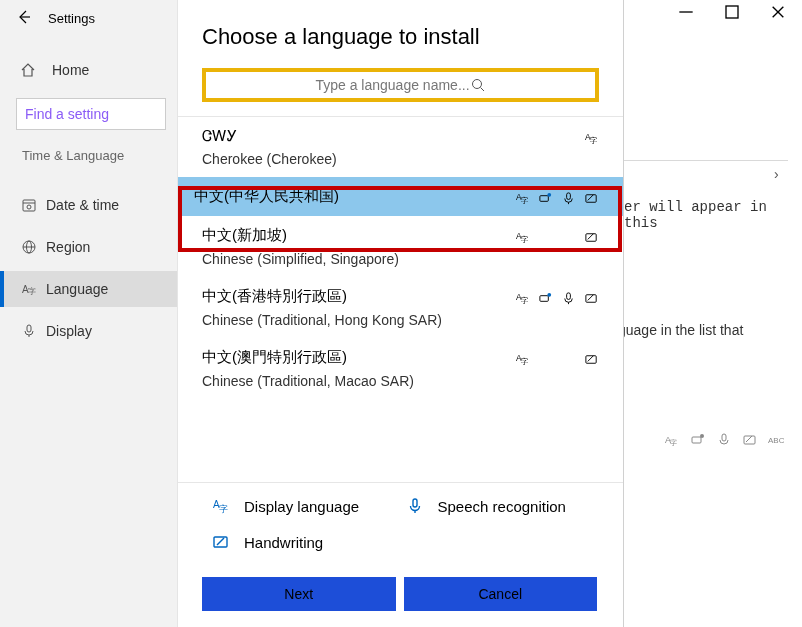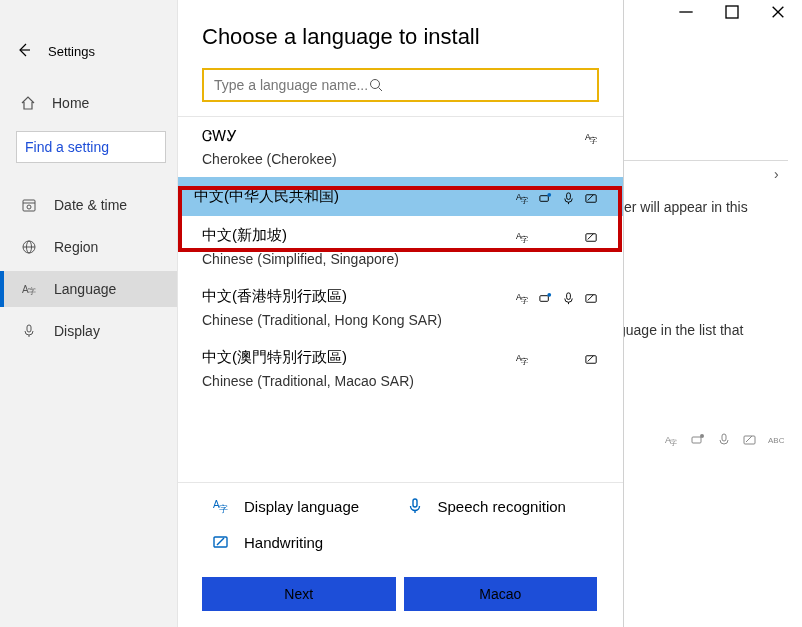--- a/index.html
+++ b/index.html
@@ -23,49 +23,48 @@
     background: #f2f2f2;
     border-right: 1px solid #e5e5e5;
     z-index: 1;
   }
   .left-header {
     display: flex;
     align-items: center;
     padding: 10px 12px 6px 16px;
     gap: 16px;
     color: #000;
-    margin-top: 33px;
   }
   .back-arrow { font-size: 16px; position: relative; top: -1px; }
   .settings-title { font-size: 13px; }
   .home-row {
     display: flex; align-items: center; gap: 14px;
     padding: 8px 16px 8px 20px;
     margin-top: 22px;
     color: #333;
   }
   .home-row .ico { width: 18px; display:inline-block; }
   .find-setting {
     margin: 12px 12px 0 16px;
     width: 150px;
     height: 32px;
     border: 1px solid #ccc;
     background: #fff;
     display: flex; align-items: center;
     padding: 0 8px;
-    color: #1d4ed8;
+    color: #8b5cf6;
     font-size: 14px;
   }
   .category-label {
     margin: 18px 12px 6px 22px;
     color: #666;
     font-size: 13px;
   }
   .nav-item {
-    display: flex; align-items: center; gap: 16px;
+    display: flex; align-items: center; gap: 8px;
     padding: 10px 12px 10px 20px;
     color: #333;
     margin-top: 6px;
   }
   .nav-item.active {
     background: #dcdcdc;
     border-left: 4px solid #0066cc;
     padding-left: 16px;
   }
   .nav-item .ico { width: 18px; display:inline-flex; justify-content:center; color:#555; }
@@ -81,21 +80,21 @@
   }
   .wincontrols span { width: 24px; text-align:center; }
 
   
   .right-bg {
     position: absolute;
     left: 178px; top: 0; right: 0; height: 100%;
     z-index: 0;
     color: #444;
   }
-  .bg-line1 { position:absolute; left:446px; top:199px; font-size:14px; color:#333; }
+  .bg-line1 { position:absolute; left:446px; top:199px; font-size:14px; color:#333;font-family:Liberation Mono, monospace; }
   .bg-line2 { position:absolute; left:440px; top:322px; font-size:14px; color:#333; }
   .bg-chevron { position:absolute; left:596px; top:166px; font-size:14px; color:#555; }
   .bg-hr { position:absolute; left:0; top:160px; right:14px; border-top:1px solid #d9d9d9; }
   .bg-iconrow { position:absolute; left:486px; top:432px; display:flex; gap:10px; color:#888; font-size:14px; }
 
   
   .dialog {
     position: absolute;
     left: 178px; top: 0;
     width: 446px; height: 627px;
@@ -104,25 +103,25 @@
     z-index: 3;
     display: flex; flex-direction: column;
   }
   .dlg-title {
     font-size: 22px;
     padding: 24px 24px 12px 24px;
   }
   .search-box {
     margin: 6px 24px 0 24px;
     height: 34px;
-    border: 2px solid #eab308;
+    border: 4px solid #eab308;
     display: flex; align-items: center;
     padding: 8px 10px;
     color: #777;
-    justify-content: flex-start;
+    justify-content: center;
   }
   .lang-list {
     margin-top: 14px;
     border-top: 1px solid #e6e6e6;
     flex: 1;
     overflow: hidden;
   }
   .lang-item {
     padding: 10px 24px 10px 24px;
     position: relative;
@@ -216,20 +215,21 @@
     <span class="ico">
       <svg viewBox="0 0 16 16">
           <path d="M2 8 L8 2 L14 8 M4 7 V14 H12 V7" fill="none" stroke="#555" stroke-width="1.2"></path>
         </svg>
     </span>
     <span>Home</span>
   </div>
   <div class="find-setting">
     <span>Find a setting</span>
   </div>
+  <div class="category-label">Time &amp; Language</div>
 
   <div class="nav-item" style="margin-top:24px;">
     <span class="ico">
       <svg viewBox="0 0 16 16">
           <rect x="2" y="3" width="12" height="11" rx="1" fill="none" stroke="#555"></rect>
           <line x1="2" y1="6" x2="14" y2="6" stroke="#555"></line>
           <circle cx="8" cy="10" r="2" fill="none" stroke="#555"></circle>
         </svg>
     </span>
     <span>Date &amp; time</span>
@@ -463,17 +463,17 @@
             <rect x="2" y="4" width="13" height="10" rx="1" fill="none" stroke="#0067c0" stroke-width="1.4"></rect>
             <path d="M5 12 L12 5" stroke="#0067c0" stroke-width="1.4"></path>
           </svg>
         </span>
       <span>Handwriting</span>
     </div>
   </div>
 
   <div class="dlg-buttons">
     <div class="dlg-btn">Next</div>
-    <div class="dlg-btn cxl">Macao</div>
+    <div class="dlg-btn cxl">Cancel</div>
   </div>
 </div>
 
 <div class="sel-outline"></div>
 
 </body></html>

